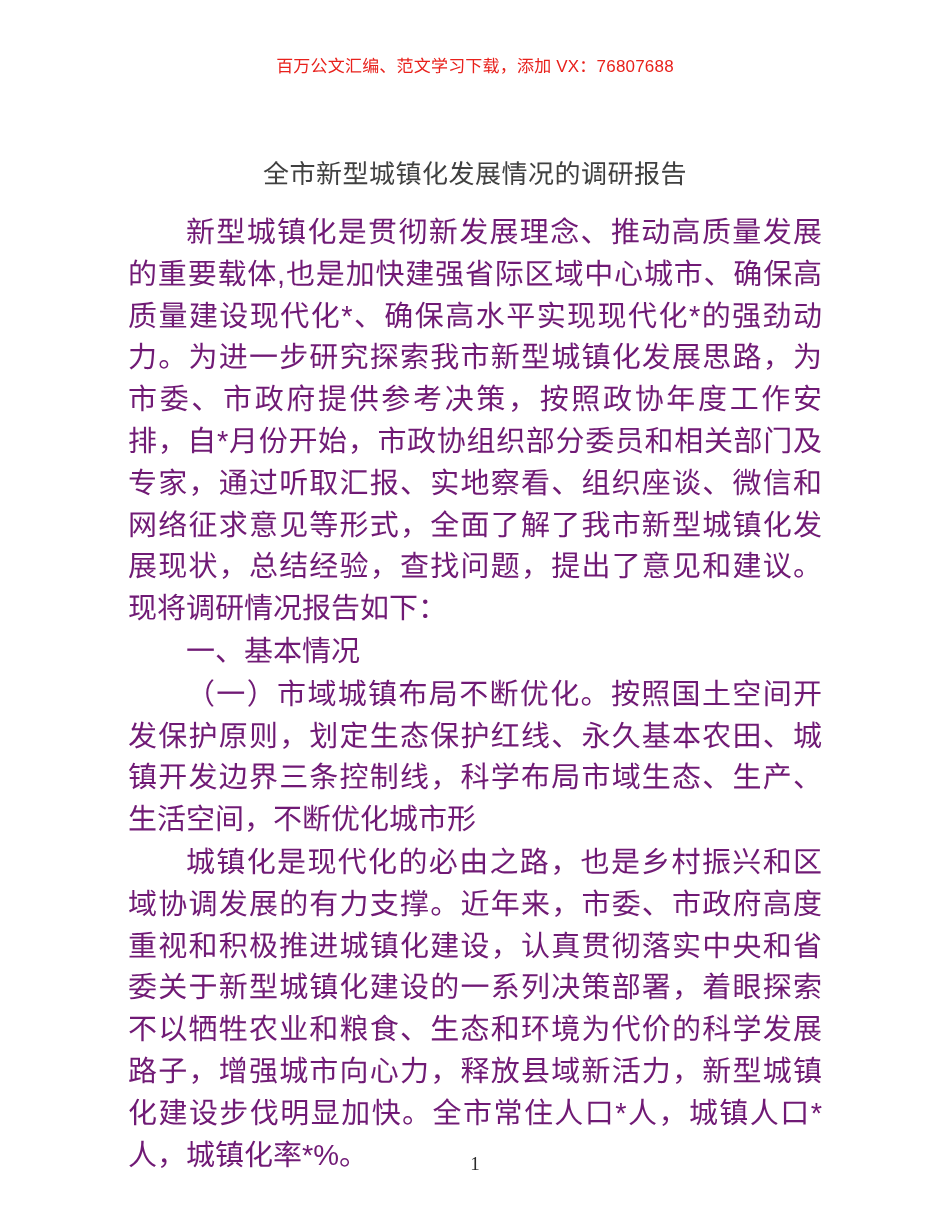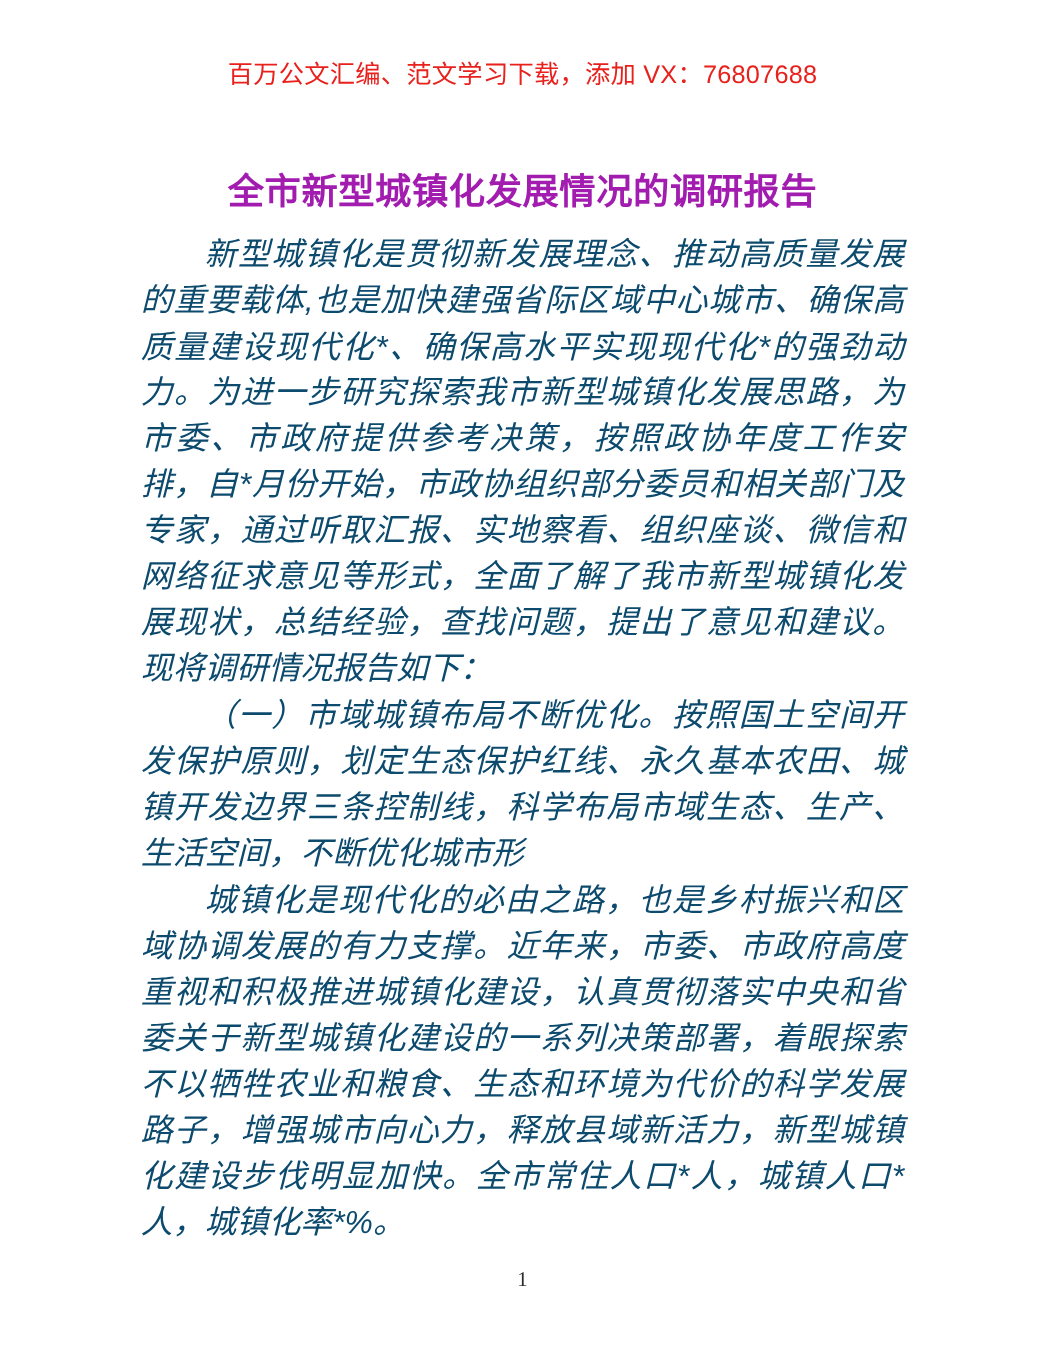--- a/index.html
+++ b/index.html
@@ -18,56 +18,55 @@
   }
 
   
   .promo-header {
     position: absolute;
     top: 54px;
     left: 0;
     width: 950px;
     text-align: center;
     color: #e8211c;
-    font-size: 23px;
+    font-size: 17px;
     line-height: 26px;
     letter-spacing: 0.2px;
     font-family: "Liberation Sans", "DejaVu Sans", sans-serif;
     white-space: nowrap;
   }
 
   
   .doc-body {
     position: absolute;
     top: 152px;
     left: 128px;
     width: 694px;
   }
 
   .doc-title {
-    font-size: 33px;
-    font-weight: bold;
+    font-size: 26px;
+    font-weight: normal;
     text-align: center;
     line-height: 44px;
-    color: #a21caf;
+    color: #404040;
     margin: 0 0 16px 0;
     letter-spacing: 0.5px;
   }
 
   .para {
     font-size: 29px;
     line-height: 41.8px;
-    color: #0c4a6e;
+    color: #701a75;
     margin: 0 0 1px 0;
     text-align: justify;
     text-justify: inter-ideograph;
     text-indent: 58px;
     word-break: break-all;
     letter-spacing: 0px;
-    font-style: italic;
   }
 
   .para.heading {
     text-indent: 58px;
   }
 
   
   .page-number {
     position: absolute;
     top: 1152px;
@@ -86,20 +85,21 @@
 <div class="page">
 
   <div class="promo-header">百万公文汇编、范文学习下载，添加 VX：76807688</div>
 
   <div class="doc-body">
 
     <h1 class="doc-title">全市新型城镇化发展情况的调研报告</h1>
 
     <p class="para">新型城镇化是贯彻新发展理念、推动高质量发展的重要载体,也是加快建强省际区域中心城市、确保高质量建设现代化*、确保高水平实现现代化*的强劲动力。为进一步研究探索我市新型城镇化发展思路，为市委、市政府提供参考决策，按照政协年度工作安排，自*月份开始，市政协组织部分委员和相关部门及专家，通过听取汇报、实地察看、组织座谈、微信和网络征求意见等形式，全面了解了我市新型城镇化发展现状，总结经验，查找问题，提出了意见和建议。现将调研情况报告如下：</p>
 
+    <p class="para heading">一、基本情况</p>
 
     <p class="para">（一）市域城镇布局不断优化。按照国土空间开发保护原则，划定生态保护红线、永久基本农田、城镇开发边界三条控制线，科学布局市域生态、生产、生活空间，不断优化城市形</p>
 
     <p class="para">城镇化是现代化的必由之路，也是乡村振兴和区域协调发展的有力支撑。近年来，市委、市政府高度重视和积极推进城镇化建设，认真贯彻落实中央和省委关于新型城镇化建设的一系列决策部署，着眼探索不以牺牲农业和粮食、生态和环境为代价的科学发展路子，增强城市向心力，释放县域新活力，新型城镇化建设步伐明显加快。全市常住人口*人，城镇人口*人，城镇化率*%。</p>
 
   </div>
 
   <div class="page-number">1</div>
 
 </div>

